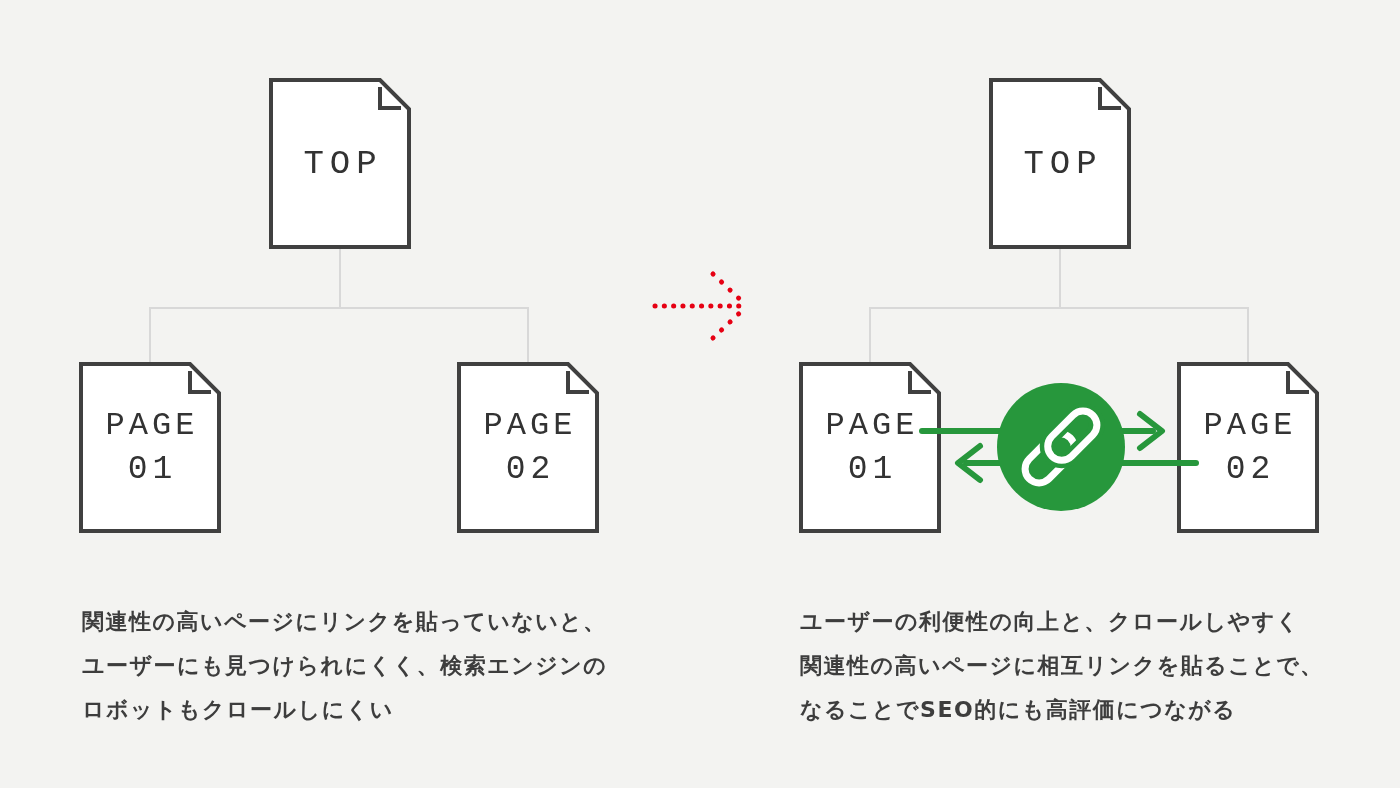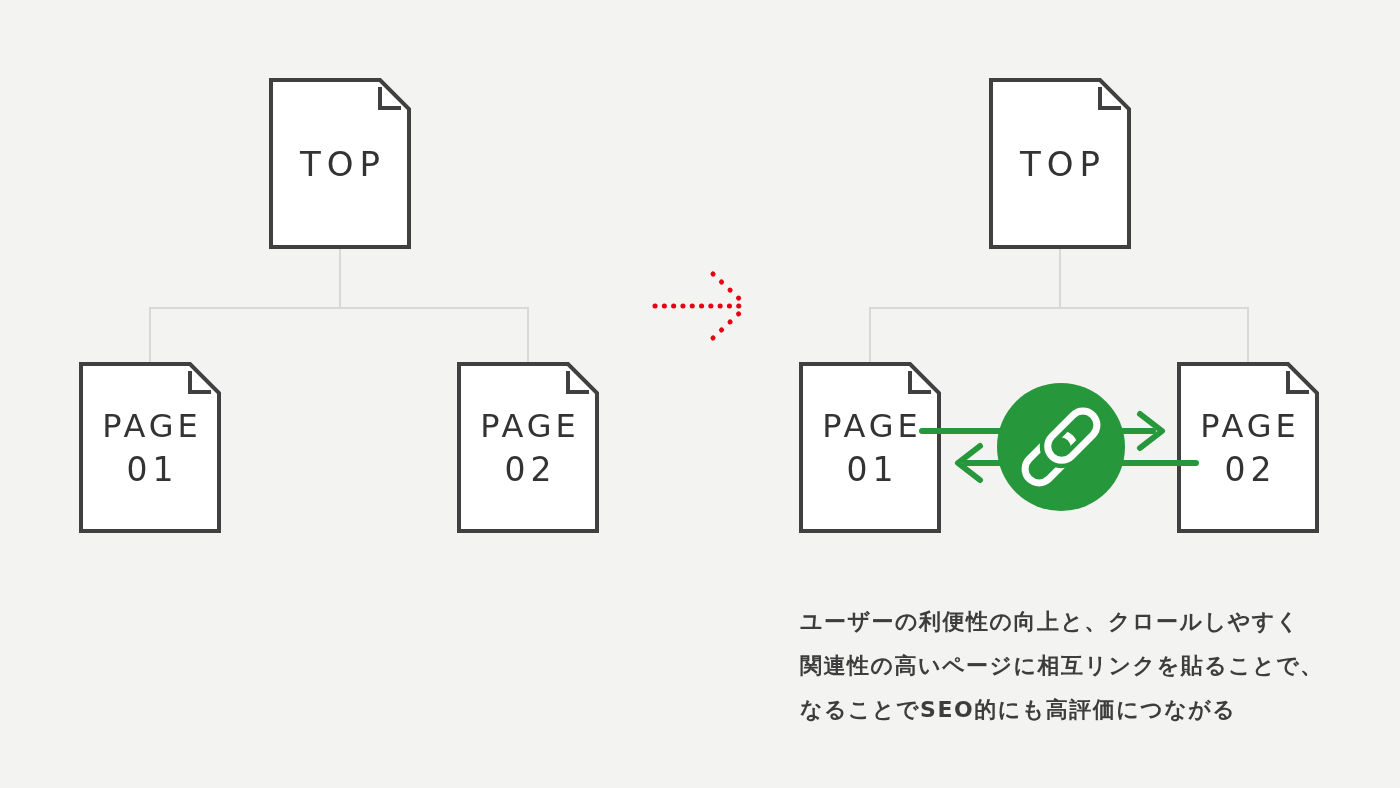--- a/index.html
+++ b/index.html
@@ -20,20 +20,21 @@
     left: 0;
     top: 0;
     width: 1400px;
     height: 788px;
     pointer-events: none;
   }
   .doc {
     position: absolute;
     width: 142px;
     height: 171px;
+    font-family: Liberation Mono, monospace;
   }
   .doc svg.doc-shape {
     position: absolute;
     left: 0;
     top: 0;
     width: 142px;
     height: 171px;
   }
   .doc .page-outline {
     fill: #ffffff;
@@ -228,20 +229,25 @@
     <g>
       <circle cx="1061" cy="447" r="64" fill="#27973c"></circle>
       <g transform="translate(1061,447) rotate(-45)">
         <rect class="chain-white" x="-45" y="-14" width="58" height="28" rx="14"></rect>
         <rect class="chain-casing" x="-13" y="-14" width="58" height="28" rx="14"></rect>
         <rect class="chain-white" x="-13" y="-14" width="58" height="28" rx="14"></rect>
       </g>
     </g>
   </svg>
 
+  <div class="caption" style="left:82px; top:600px;">
+    <div class="cap-line">関連性の高いページにリンクを貼っていないと、</div>
+    <div class="cap-line">ユーザーにも見つけられにくく、検索エンジンの</div>
+    <div class="cap-line">ロボットもクロールしにくい</div>
+  </div>
 
   <div class="caption" style="left:800px; top:600px;">
     <div class="cap-line">ユーザーの利便性の向上と、クロールしやすく</div>
     <div class="cap-line">関連性の高いページに相互リンクを貼ることで、</div>
     <div class="cap-line">なることでSEO的にも高評価につながる</div>
   </div>
 
 </div>
 
 </body></html>

